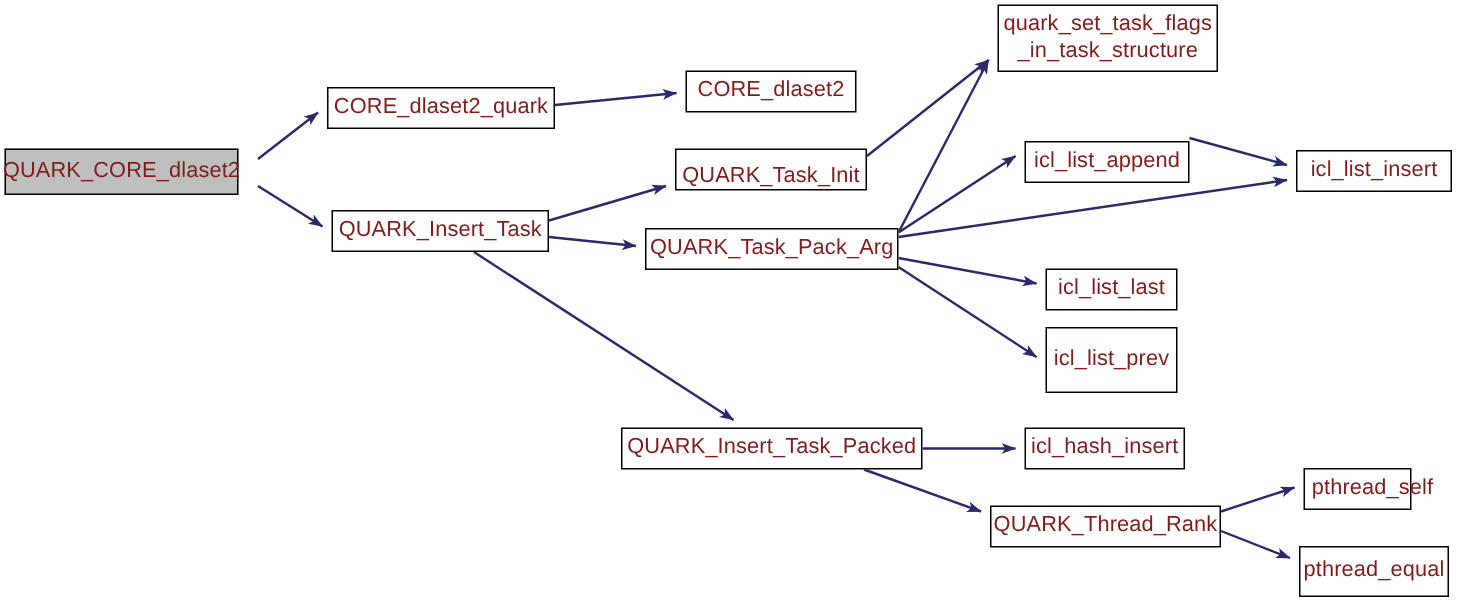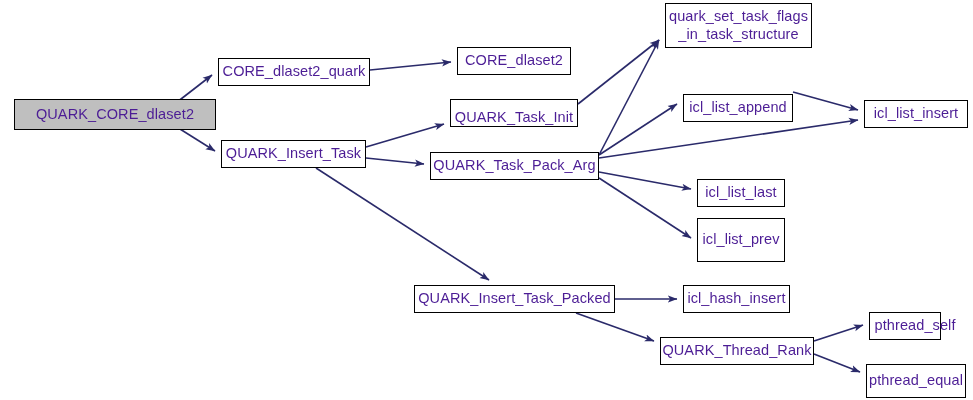--- a/index.html
+++ b/index.html
@@ -21,21 +21,21 @@
     top: 0;
     width: 973px;
     height: 400px;
     pointer-events: none;
   }
   .node {
     position: absolute;
     box-sizing: border-box;
     border: 1px solid #000000;
     background: #ffffff;
-    color: #4c1d95;
+    color: #7f1d1d;
     font-size: 14.5px;
     line-height: 1.18;
     display: flex;
     align-items: center;
     justify-content: center;
     text-align: center;
     white-space: pre;
     letter-spacing: 0.1px;
     z-index: 2;
   }
@@ -73,21 +73,21 @@
         <path d="M599,178 L691,238" marker-end="url(#arrowhead)"></path>
         <path d="M793,92 L858,110" marker-end="url(#arrowhead)"></path>
         <path d="M615,299 L677,299" marker-end="url(#arrowhead)"></path>
         <path d="M576,313 L654,341" marker-end="url(#arrowhead)"></path>
         <path d="M814,341 L863,325" marker-end="url(#arrowhead)"></path>
         <path d="M814,354 L860,372" marker-end="url(#arrowhead)"></path>
       </g>
   </svg>
 
   <div id="node-layer">
-      <div class="node root" style="left: 14px; top: 99px; width: 202px; height: 31px;"><span class="node-label">QUARK_CORE_dlaset2</span></div>
+      <div class="node root" style="left: 3px; top: 99px; width: 156px; height: 31px;"><span class="node-label">QUARK_CORE_dlaset2</span></div>
       <div class="node" style="left: 218px; top: 58px; width: 152px; height: 28px;"><span class="node-label">CORE_dlaset2_quark</span></div>
       <div class="node" style="left: 221px; top: 140px; width: 145px; height: 28px;"><span class="node-label">QUARK_Insert_Task</span></div>
       <div class="node" style="left: 457px; top: 47px; width: 114px; height: 28px;"><span class="node-label">CORE_dlaset2</span></div>
       <div class="node" style="left: 450px; top: 99px; width: 128px; height: 28px; align-items: flex-end;"><span class="node-label">QUARK_Task_Init</span></div>
       <div class="node" style="left: 430px; top: 152px; width: 169px; height: 28px;"><span class="node-label">QUARK_Task_Pack_Arg</span></div>
       <div class="node" style="left: 414px; top: 285px; width: 201px; height: 28px;"><span class="node-label">QUARK_Insert_Task_Packed</span></div>
       <div class="node" style="left: 665px; top: 3px; width: 147px; height: 45px;"><span class="node-label">quark_set_task_flags
 _in_task_structure</span></div>
       <div class="node" style="left: 683px; top: 74px; width: 110px; height: 28px; margin-top: 20px;"><span class="node-label">icl_list_append</span></div>
       <div class="node" style="left: 864px; top: 100px; width: 104px; height: 28px;"><span class="node-label">icl_list_insert</span></div>

